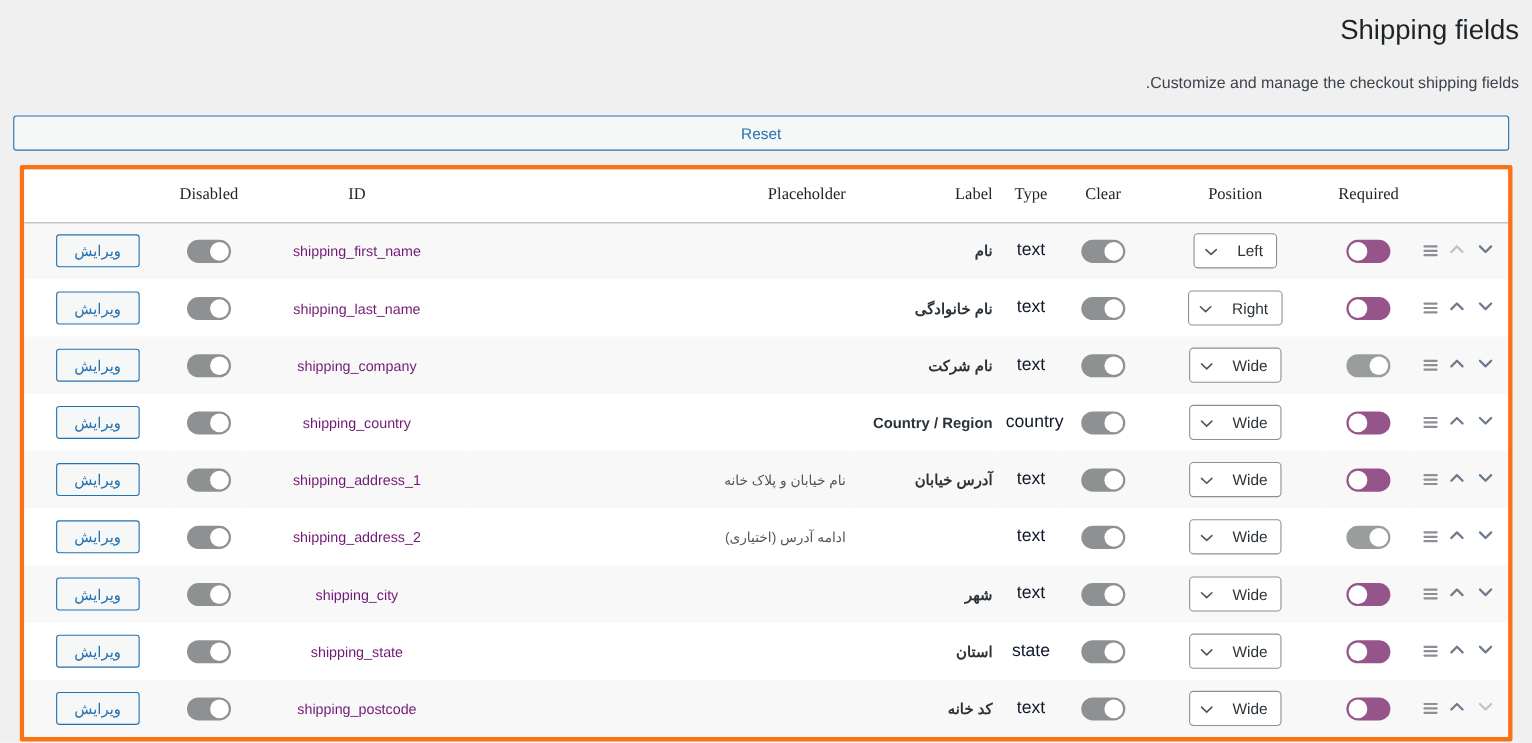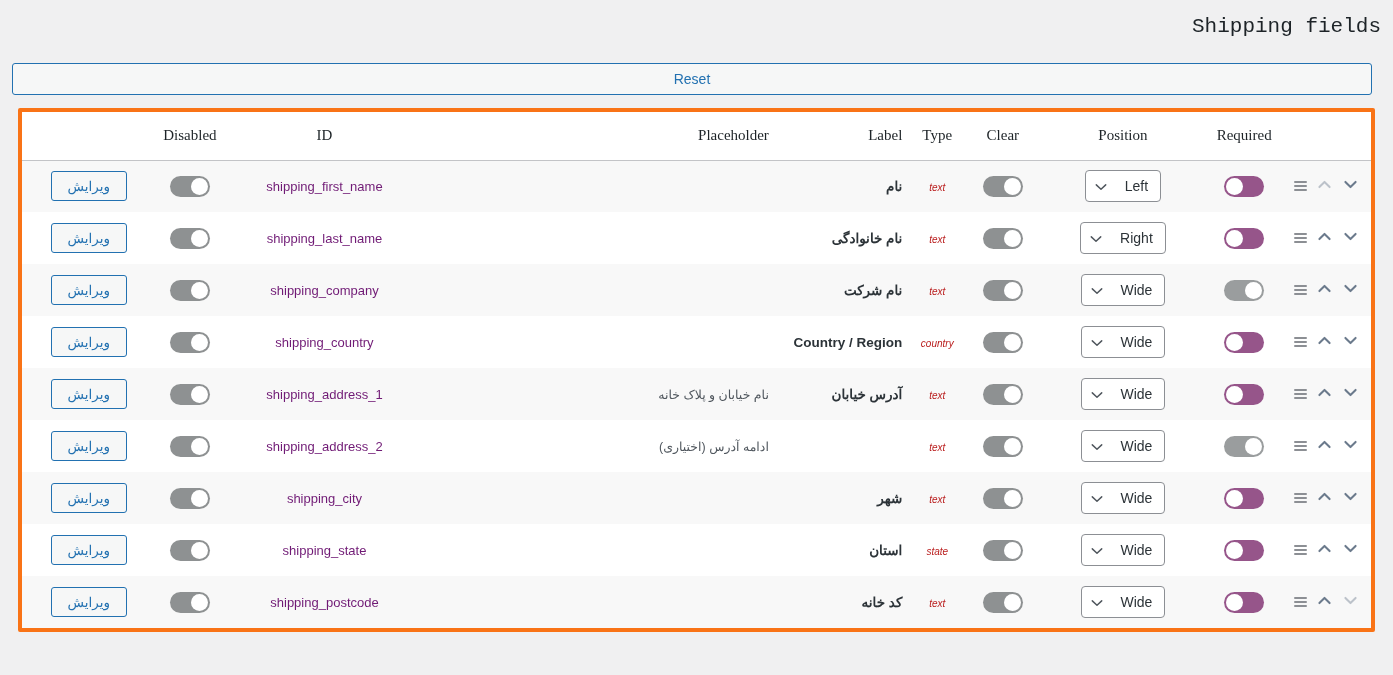--- a/index.html
+++ b/index.html
@@ -10,22 +10,22 @@
     font-family: "Liberation Sans", sans-serif;
     overflow: hidden;
   }
 
   
   .page-head {
     padding: 10px 12px 0 12px;
     text-align: right;
   }
   .page-title {
-    font-family: Liberation Mono, monospace;
-    font-size: 21px;
+    font-family: Liberation Sans, sans-serif;
+    font-size: 25px;
     font-weight: 400;
     color: #1d2327;
     margin: 0;
     line-height: 34px;
   }
   .page-desc {
     font-size: 14.5px;
     color: #3c434a;
     margin: 22px 0 0 0;
     line-height: 20px;
@@ -186,28 +186,29 @@
     width: 13px;
     cursor: grab;
   }
   .handle span {
     display: block; height: 2px; width: 13px;
     background: #8c8f94; border-radius: 1px;
   }
 
   .label-strong { font-weight: bold; color: #2c3338; font-size: 13.5px; }
   .ph-text { color: #50575e; font-size: 12.5px; }
-  .type-text { color: #b91c1c; font-size: 10px; font-style: italic; }
+  .type-text { color: #0f172a; font-size: 16px; }
   .id-text { color: #701a75; font-size: 13px; }
 </style>
 </head>
 <body>
 
 <div class="page-head">
   <h1 class="page-title">Shipping fields</h1>
+  <p class="page-desc">.Customize and manage the checkout shipping fields</p>
   <div class="head-actions">
     <button class="btn btn-reset">Reset</button>
   </div>
 </div>
 
 <div class="card">
   <table class="fields">
     <colgroup>
       <col class="col-edit">
         <col class="col-disabled">

